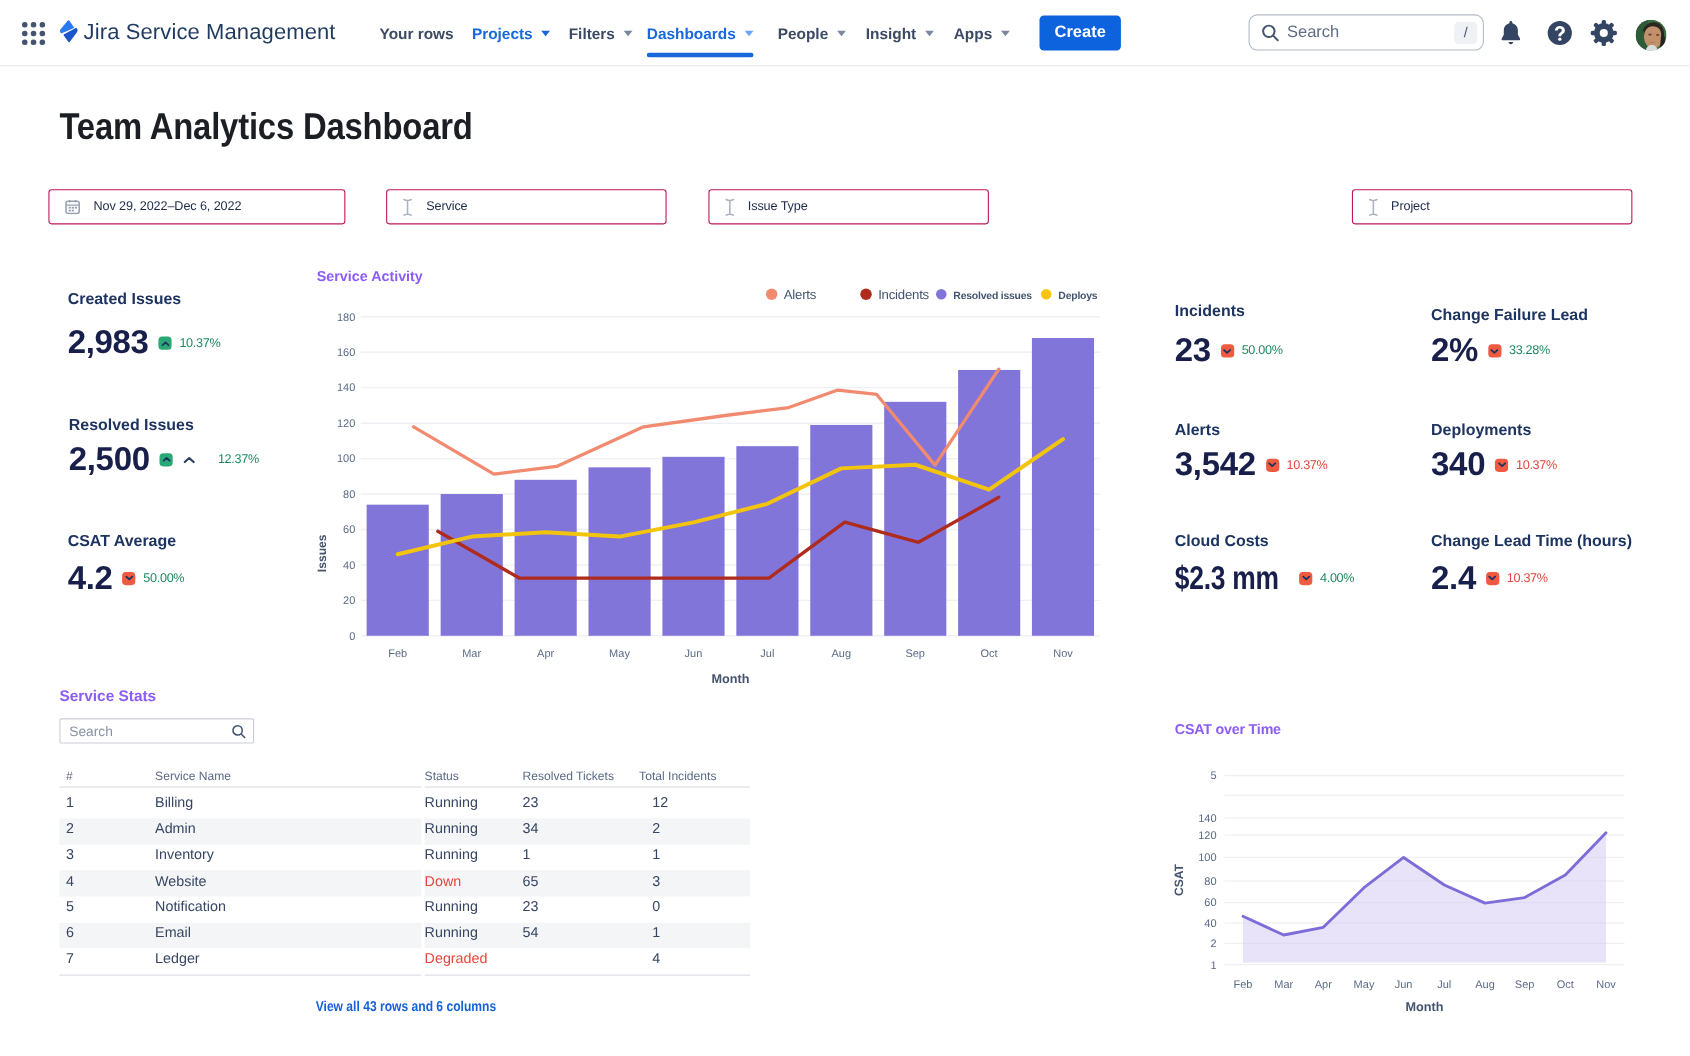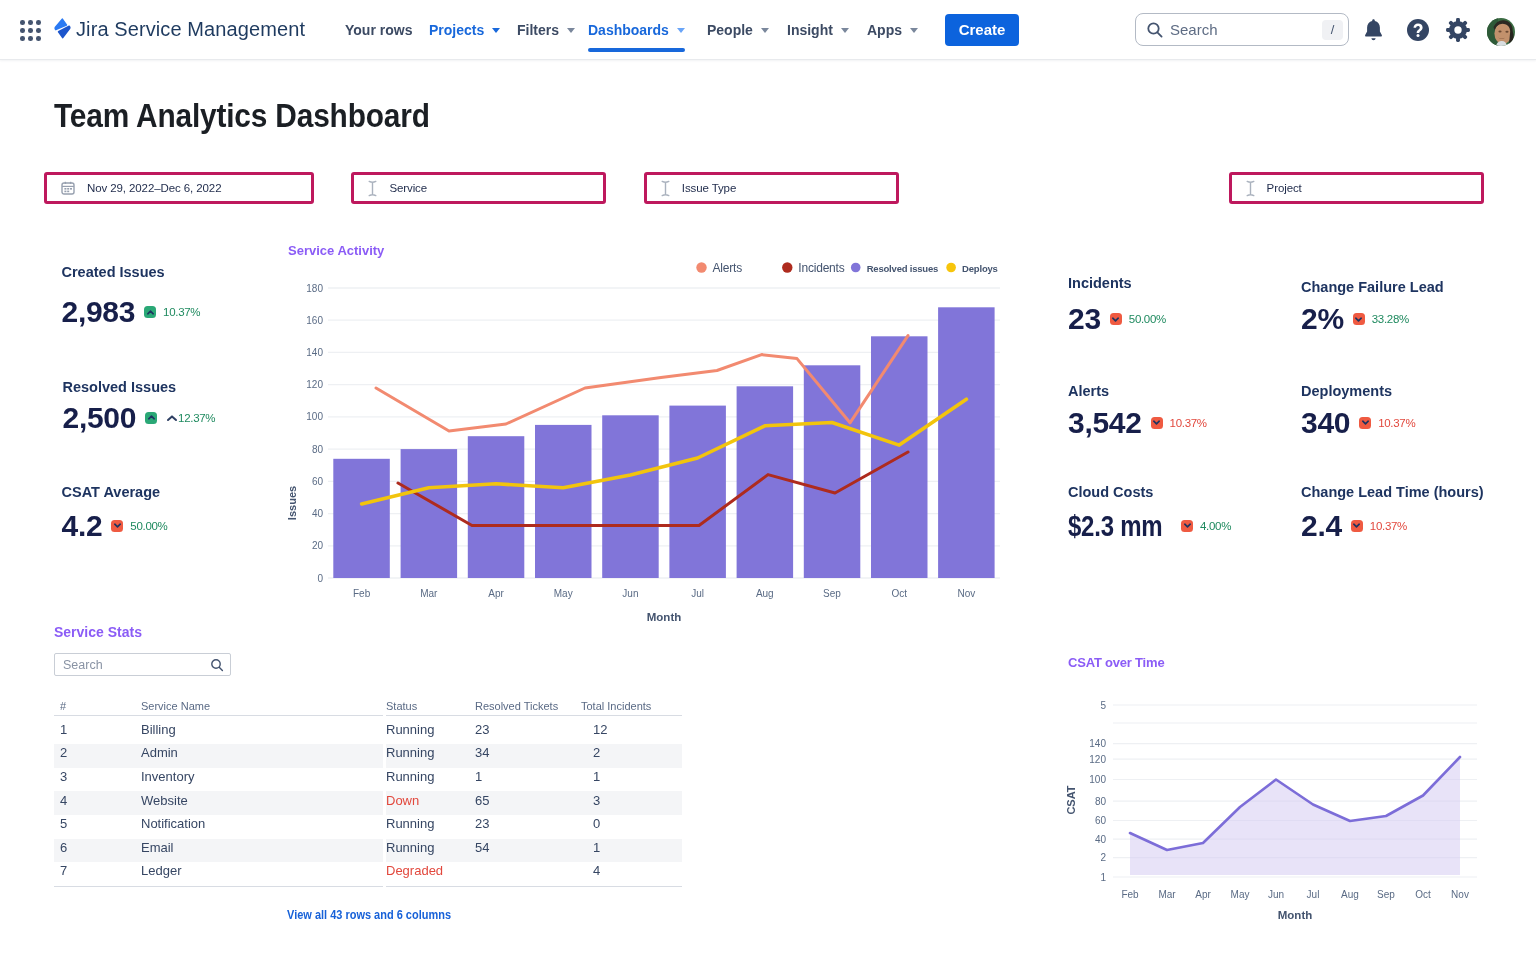--- a/index.html
+++ b/index.html
@@ -15,21 +15,21 @@
 .tri{display:inline-block;width:0;height:0;border-left:4.5px solid transparent;border-right:4.5px solid transparent;border-top:5.5px solid #7a879c;margin-left:8px;position:relative;top:-2px}
 .tri.blue{border-top-color:#1868db}
 .tri.lblue{border-top-color:#6aa5f8}
 #dashline{position:absolute;left:588px;top:48px;width:97px;height:4px;border-radius:2px;background:#1868db}
 #createbtn{position:absolute;left:945px;top:14px;width:74px;height:32px;background:#0c63dd;border-radius:4px;color:#fff;font-size:15px;font-weight:600;text-align:center;line-height:32px}
 #searchbox{position:absolute;left:1135px;top:13px;width:214px;height:33px;border:1.6px solid #b3bac5;border-radius:8px;background:#fff}
 #searchbox .ph{position:absolute;left:34px;top:7px;font-size:15px;color:#5e6c84}
 #slash{position:absolute;left:186px;top:6px;width:21px;height:20px;background:#f0f1f4;border-radius:4px;color:#44546f;font-size:13px;text-align:center;line-height:20px}
 
 #h1{position:absolute;left:53.5px;top:95.5px;font-size:34px;font-weight:700;color:#1b1f24;letter-spacing:-.2px;transform:scaleX(.878);transform-origin:0 0;white-space:nowrap}
-.fbox{position:absolute;top:172px;height:32px;border:3px solid #be185d;border-radius:3px;background:#fff;font-size:11.5px;color:#1e2a4a;display:flex;align-items:center}
+.fbox{position:absolute;top:172px;height:32px;border:1px solid #be185d;border-radius:3px;background:#fff;font-size:11.5px;color:#1e2a4a;display:flex;align-items:center}
 .fbox .lbl{margin-left:12px;font-weight:400;color:#1e2a4a;letter-spacing:-.1px}
 
 .kpilabel{position:absolute;font-size:14.5px;font-weight:600;color:#1e3460}
 .kpinum{position:absolute;font-size:30px;font-weight:700;color:#171f4a;letter-spacing:-.3px;white-space:nowrap;display:flex;align-items:center}
 .badge{display:inline-block;width:12px;height:12px;border-radius:3.5px;position:relative;flex:0 0 auto}
 .badge svg{position:absolute;left:1.5px;top:1.5px}
 .pct{font-size:11.5px;font-weight:400;letter-spacing:-.3px}
 
 .cell{position:absolute;font-size:13px;color:#364663;white-space:nowrap}
 .hcell{position:absolute;font-size:11px;color:#5a6a85;white-space:nowrap}
@@ -153,21 +153,21 @@
           <path d="M2 6.4 L5 3.6 L8 6.4" fill="none" stroke="#1e3460" stroke-width="1.9" stroke-linecap="round" stroke-linejoin="round"></path>
         </svg>
       </span><span class="pct" style="color:#1f8a5f;margin-left:7px">10.37%</span></div>
 <div class="kpilabel" style="left:62.5px;top:378.7px">Resolved Issues</div>
 <div class="kpinum" style="left:62.5px;top:400.5px">2,500<span style="width:9px"></span><span class="badge" style="background:#2aa876">
         <svg width="9" height="9" viewBox="0 0 10 10">
           <path d="M2 6.4 L5 3.6 L8 6.4" fill="none" stroke="#1e3460" stroke-width="1.9" stroke-linecap="round" stroke-linejoin="round"></path>
         </svg>
       </span><svg style="margin-left:9px" width="12" height="8" viewBox="0 0 12 8">
         <path d="M2 6 L6 2.4 L10 6" fill="none" stroke="#2e3f63" stroke-width="2" stroke-linecap="round" stroke-linejoin="round"></path>
-      </svg><span class="pct" style="color:#1f8a5f;margin-left:0">12.37%</span></div>
+      </svg><span class="pct" style="color:#1f8a5f;margin-left:20px">12.37%</span></div>
 <div class="kpilabel" style="left:61.5px;top:483.7px">CSAT Average</div>
 <div class="kpinum" style="left:61.5px;top:508.8px">4.2<span style="width:9px"></span><span class="badge" style="background:#ef5a41">
         <svg width="9" height="9" viewBox="0 0 10 10">
           <path d="M2 3.6 L5 6.4 L8 3.6" fill="none" stroke="#1e3460" stroke-width="1.9" stroke-linecap="round" stroke-linejoin="round"></path>
         </svg>
       </span><span class="pct" style="color:#1f8a5f;margin-left:7px">50.00%</span></div>
 <div class="kpilabel" style="left:1068px;top:275px">Incidents</div>
 <div class="kpinum" style="left:1068px;top:302.4px">23<span style="width:9px"></span><span class="badge" style="background:#ef5a41">
         <svg width="9" height="9" viewBox="0 0 10 10">
           <path d="M2 3.6 L5 6.4 L8 3.6" fill="none" stroke="#1e3460" stroke-width="1.9" stroke-linecap="round" stroke-linejoin="round"></path>

